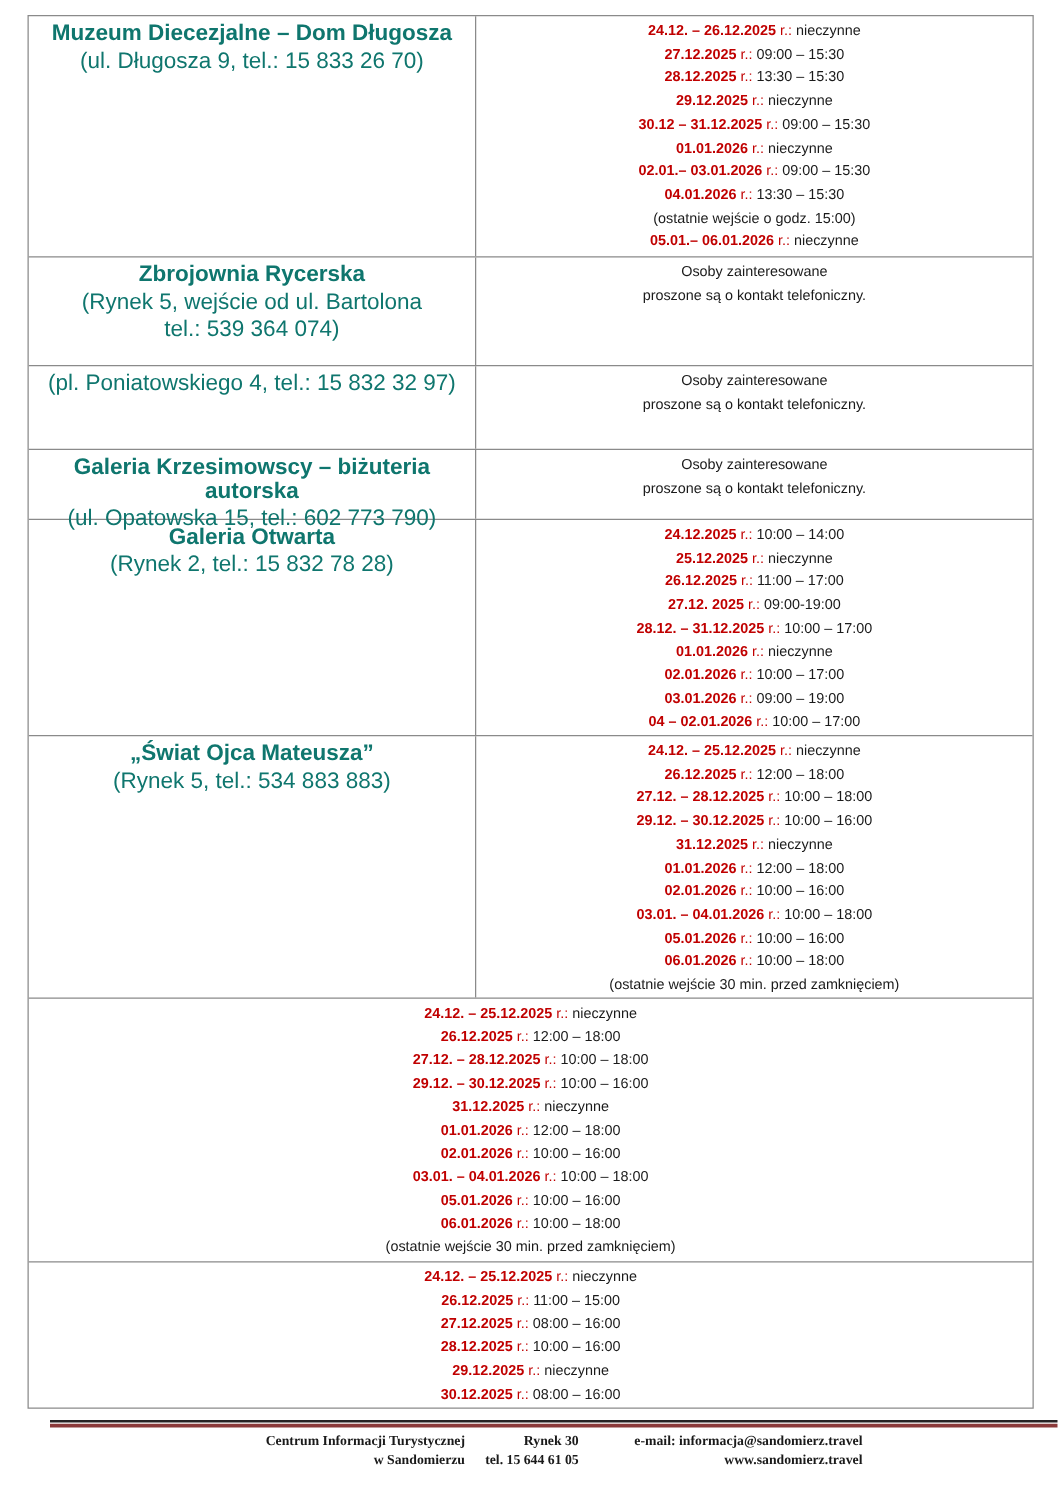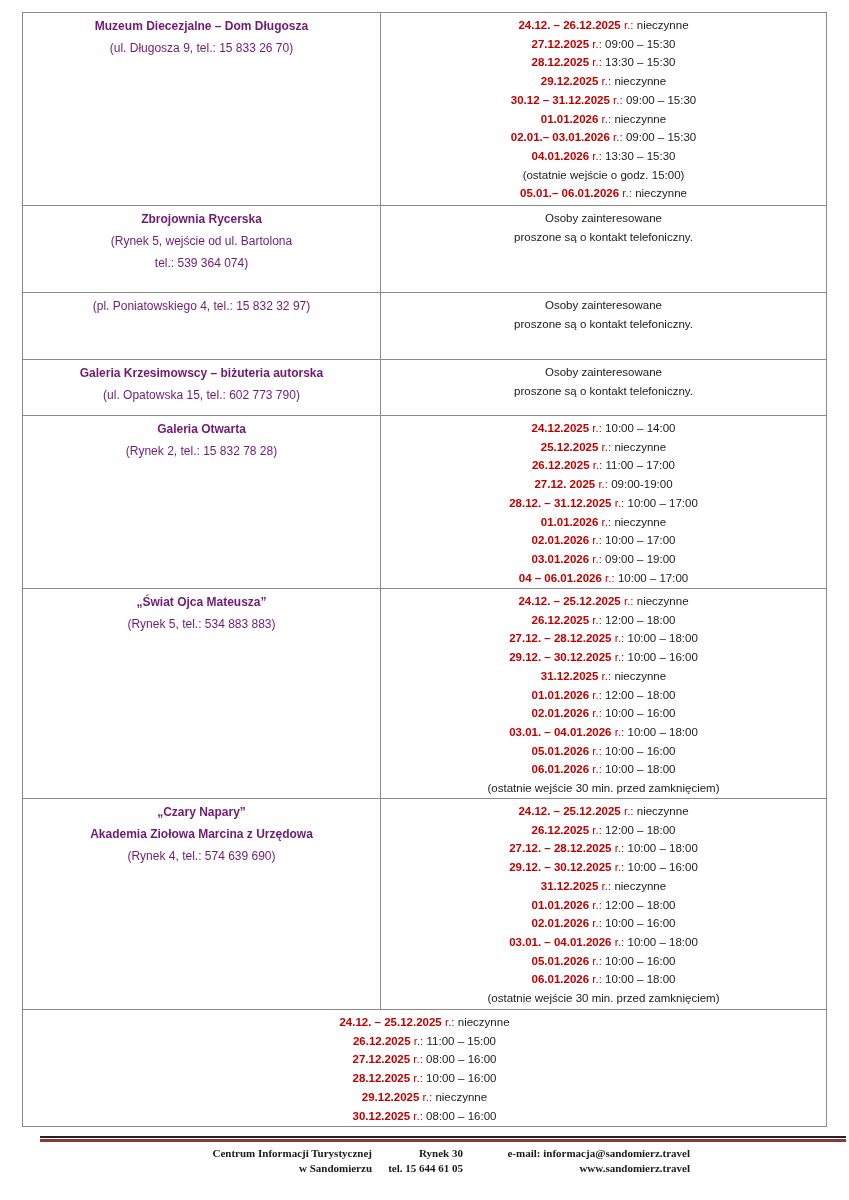--- a/index.html
+++ b/index.html
@@ -32,23 +32,23 @@
     width: 358px;
     border-right: 1px solid #8a8a8a;
     gap: 3px;
     padding: 4px 10px;
   }
   .hours {
     flex: 1;
     padding: 3px 8px;
   }
   .vline {
-    font-size: 12px;
+    font-size: 18px;
     line-height: 19px;
-    color: #701a75;
+    color: #0f766e;
   }
   .vline.bold { font-weight: 700; }
   .hline {
     font-size: 11.5px;
     line-height: 18.7px;
     white-space: nowrap;
   }
   .hline .d { color: #c00000; font-weight: 700; }
   .hline .r { color: #c00000; font-weight: 400; }
   .hline .v { color: #1a1a1a; }
@@ -137,21 +137,21 @@
       </div>
     <div class="cell hours">
         <div class="hline"><span class="d">24.12.2025</span> <span class="r">r.:</span> <span class="v">10:00 – 14:00</span></div>
         <div class="hline"><span class="d">25.12.2025</span> <span class="r">r.:</span> <span class="v">nieczynne</span></div>
         <div class="hline"><span class="d">26.12.2025</span> <span class="r">r.:</span> <span class="v">11:00 – 17:00</span></div>
         <div class="hline"><span class="d">27.12. 2025</span> <span class="r">r.:</span> <span class="v">09:00-19:00</span></div>
         <div class="hline"><span class="d">28.12. – 31.12.2025</span> <span class="r">r.:</span> <span class="v">10:00 – 17:00</span></div>
         <div class="hline"><span class="d">01.01.2026</span> <span class="r">r.:</span> <span class="v">nieczynne</span></div>
         <div class="hline"><span class="d">02.01.2026</span> <span class="r">r.:</span> <span class="v">10:00 – 17:00</span></div>
         <div class="hline"><span class="d">03.01.2026</span> <span class="r">r.:</span> <span class="v">09:00 – 19:00</span></div>
-        <div class="hline"><span class="d">04 – 06.01.2026</span> <span class="r">r.:</span> <span class="v">10:00 – 17:00</span></div>
+        <div class="hline"><span class="d">04 – 02.01.2026</span> <span class="r">r.:</span> <span class="v">10:00 – 17:00</span></div>
       </div>
   </div>
 
   <div class="row" style="height: 210px;">
     <div class="cell venue">
         <div class="vline bold">„Świat Ojca Mateusza”</div>
         <div class="vline">(Rynek 5, tel.: 534 883 883)</div>
       </div>
     <div class="cell hours">
         <div class="hline"><span class="d">24.12. – 25.12.2025</span> <span class="r">r.:</span> <span class="v">nieczynne</span></div>
@@ -162,25 +162,20 @@
         <div class="hline"><span class="d">01.01.2026</span> <span class="r">r.:</span> <span class="v">12:00 – 18:00</span></div>
         <div class="hline"><span class="d">02.01.2026</span> <span class="r">r.:</span> <span class="v">10:00 – 16:00</span></div>
         <div class="hline"><span class="d">03.01. – 04.01.2026</span> <span class="r">r.:</span> <span class="v">10:00 – 18:00</span></div>
         <div class="hline"><span class="d">05.01.2026</span> <span class="r">r.:</span> <span class="v">10:00 – 16:00</span></div>
         <div class="hline"><span class="d">06.01.2026</span> <span class="r">r.:</span> <span class="v">10:00 – 18:00</span></div>
         <div class="hline note">(ostatnie wejście 30 min. przed zamknięciem)</div>
       </div>
   </div>
 
   <div class="row" style="height: 211px;">
-    <div class="cell venue">
-        <div class="vline bold">„Czary Napary”</div>
-        <div class="vline bold">Akademia Ziołowa Marcina z Urzędowa</div>
-        <div class="vline">(Rynek 4, tel.: 574 639 690)</div>
-      </div>
     <div class="cell hours">
         <div class="hline"><span class="d">24.12. – 25.12.2025</span> <span class="r">r.:</span> <span class="v">nieczynne</span></div>
         <div class="hline"><span class="d">26.12.2025</span> <span class="r">r.:</span> <span class="v">12:00 – 18:00</span></div>
         <div class="hline"><span class="d">27.12. – 28.12.2025</span> <span class="r">r.:</span> <span class="v">10:00 – 18:00</span></div>
         <div class="hline"><span class="d">29.12. – 30.12.2025</span> <span class="r">r.:</span> <span class="v">10:00 – 16:00</span></div>
         <div class="hline"><span class="d">31.12.2025</span> <span class="r">r.:</span> <span class="v">nieczynne</span></div>
         <div class="hline"><span class="d">01.01.2026</span> <span class="r">r.:</span> <span class="v">12:00 – 18:00</span></div>
         <div class="hline"><span class="d">02.01.2026</span> <span class="r">r.:</span> <span class="v">10:00 – 16:00</span></div>
         <div class="hline"><span class="d">03.01. – 04.01.2026</span> <span class="r">r.:</span> <span class="v">10:00 – 18:00</span></div>
         <div class="hline"><span class="d">05.01.2026</span> <span class="r">r.:</span> <span class="v">10:00 – 16:00</span></div>

